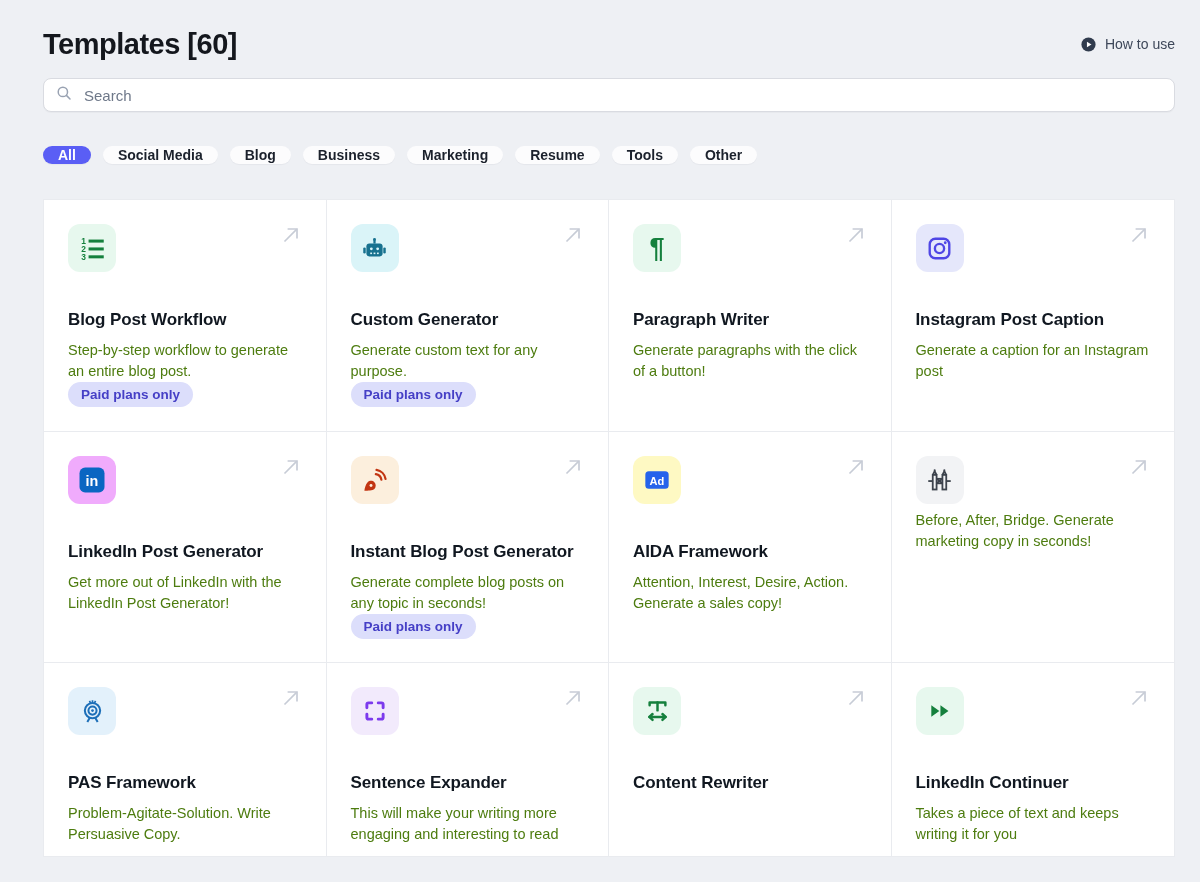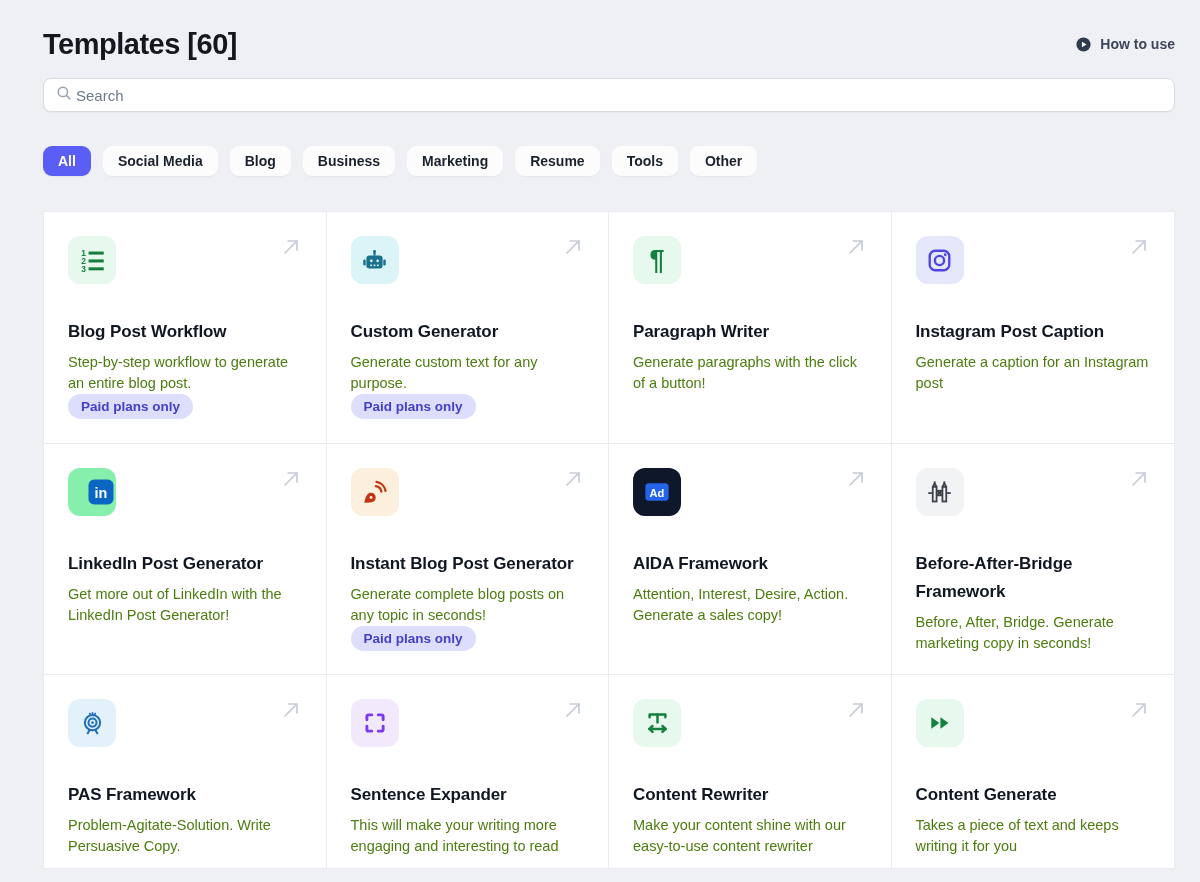--- a/index.html
+++ b/index.html
@@ -8,40 +8,40 @@
     width:1200px; height:882px; overflow:hidden;
     background:#eef0f4;
     font-family:"Liberation Sans","DejaVu Sans",sans-serif;
     color:#10141b;
   }
   .wrap { margin-left:43px; width:1132px; }
 
   
   .header-row { margin-top:27px; height:34px; display:flex; justify-content:space-between; align-items:center; }
   .page-title { font-size:29px; font-weight:800; letter-spacing:-0.5px; color:#14171d; }
-  .how-to-use { display:flex; align-items:center; gap:8px; font-size:14px; font-weight:700; color:#3d4759; cursor:pointer; }
+  .how-to-use { display:flex; align-items:center; gap:8px; font-size:14px; font-weight:400; color:#3d4759; cursor:pointer; }
   .how-to-use svg { display:block; }
 
   
   .search-bar {
     margin-top:17px; height:34px; width:100%;
     background:#fff; border:1px solid #d9dbe1; border-radius:8px;
-    display:flex; align-items:center; padding:0 11px; gap:1px;
+    display:flex; align-items:center; padding:0 11px; gap:9px;
     box-shadow:0 1px 1px rgba(16,24,40,.03);
   }
   .search-bar input {
     flex:1; border:none; outline:none; background:transparent;
     font-size:15px; color:#1b2230; font-family:inherit;
   }
   .search-bar input::placeholder { color:#6e7889; }
 
   
   .chips { margin-top:34px; display:flex; gap:12px; }
   .chip {
-    height:30px; padding:0 15px; border:none; border-radius:9px;
+    height:18px; padding:0 15px; border:none; border-radius:9px;
     background:#fcfcfd; color:#1b212c; font-size:14px; font-weight:700;
     font-family:inherit; cursor:pointer; box-shadow:0 1px 1px rgba(16,24,40,.04);
     display:flex; align-items:center;
   }
   .chip.active { background:#5a5ef5; color:#fff; }
 
   
   .grid {
     margin-top:35px;
     display:grid; grid-template-columns:repeat(4,1fr);
@@ -160,21 +160,21 @@
           </svg>
         </div>
         <span class="card-arrow"><svg viewBox="0 0 24 24" width="24" height="24" fill="none" stroke="#c7ccd6" stroke-width="1.7">
             <line x1="5.5" y1="18.5" x2="17.8" y2="6.2"></line>
             <polyline points="8.6,6 18,6 18,15.4"></polyline>
           </svg></span>
         <div class="card-title">Instagram Post Caption</div>
         <div class="card-desc">Generate a caption for an Instagram post</div>
       </div>
       <div class="card">
-        <div class="icon-tile" style="background: #86efac; color: rgb(10, 102, 194); justify-content: flex-end;">
+        <div class="icon-tile" style="background: #f0abfc; color: rgb(10, 102, 194);">
           <svg viewBox="0 0 24 24" width="30" height="30">
             <rect x="2" y="2" width="20" height="20" rx="4.5" fill="currentColor"></rect>
             <text x="12" y="16.8" text-anchor="middle" font-size="11.5" font-weight="bold" fill="#fff" font-family="inherit">in</text>
           </svg>
         </div>
         <span class="card-arrow"><svg viewBox="0 0 24 24" width="24" height="24" fill="none" stroke="#c7ccd6" stroke-width="1.7">
             <line x1="5.5" y1="18.5" x2="17.8" y2="6.2"></line>
             <polyline points="8.6,6 18,6 18,15.4"></polyline>
           </svg></span>
         <div class="card-title">LinkedIn Post Generator</div>
@@ -185,21 +185,21 @@
             <path d="M13.2 6.3 a6 6 0 0 1 4.9 4.9" stroke="currentColor" stroke-width="2" fill="none" stroke-linecap="round"></path>
             <path d="M13.8 2.6 a9.6 9.6 0 0 1 8 8" stroke="currentColor" stroke-width="2" fill="none" stroke-linecap="round"></path>
             <path d="M3 21 c0.3-2.2 1.2-5.8 2.9-7.5 c1.7-1.7 4.4-1.7 6 0 c1.6 1.6 1.6 4.3 0 6 C10.2 21.2 3 21 3 21 Z" fill="currentColor"></path>
             <circle cx="8.9" cy="16.5" r="1.3" fill="#fcefdd"></circle>
           </svg>
         </div><span class="card-arrow"><svg viewBox="0 0 24 24" width="24" height="24" fill="none" stroke="#c7ccd6" stroke-width="1.7">
             <line x1="5.5" y1="18.5" x2="17.8" y2="6.2"></line>
             <polyline points="8.6,6 18,6 18,15.4"></polyline>
           </svg></span><div class="card-title">Instant Blog Post Generator</div><div class="card-desc">Generate complete blog posts on any topic in seconds!</div><span class="badge">Paid plans only</span></div>
       <div class="card">
-        <div class="icon-tile" style="background: #0f172a; color: rgb(37, 99, 235); text-align: right;">
+        <div class="icon-tile" style="background: #fef9c3; color: rgb(37, 99, 235); text-align: right;">
           <svg viewBox="0 0 24 24" width="28" height="28">
             <rect x="2" y="4.5" width="20" height="15" rx="3" fill="currentColor"></rect>
             <text x="12" y="16" text-anchor="middle" font-size="9.5" font-weight="bold" fill="#fff" font-family="inherit">Ad</text>
           </svg>
         </div>
         <span class="card-arrow"><svg viewBox="0 0 24 24" width="24" height="24" fill="none" stroke="#c7ccd6" stroke-width="1.7">
             <line x1="5.5" y1="18.5" x2="17.8" y2="6.2"></line>
             <polyline points="8.6,6 18,6 18,15.4"></polyline>
           </svg></span>
         <div class="card-title">AIDA Framework</div>
@@ -219,21 +219,20 @@
             <line x1="9.4" y1="10.5" x2="14.6" y2="14.5"></line>
             <line x1="14.6" y1="10.5" x2="9.4" y2="14.5"></line>
             <line x1="2" y1="12.5" x2="6" y2="12.5"></line>
             <line x1="18" y1="12.5" x2="22" y2="12.5"></line>
           </svg>
         </div>
         <span class="card-arrow"><svg viewBox="0 0 24 24" width="24" height="24" fill="none" stroke="#c7ccd6" stroke-width="1.7">
             <line x1="5.5" y1="18.5" x2="17.8" y2="6.2"></line>
             <polyline points="8.6,6 18,6 18,15.4"></polyline>
           </svg></span>
-        <div class="card-title">Before-After-Bridge Framework</div>
         <div class="card-desc">Before, After, Bridge. Generate marketing copy in seconds!</div>
       </div>
       <div class="card">
         <div class="icon-tile" style="background: rgb(227, 241, 251); color: rgb(29, 111, 184);">
           <svg viewBox="0 0 24 24" width="27" height="27" fill="none" stroke="currentColor" stroke-width="1.8">
             <path d="M9.3 2.6 l1 2 M14.7 2.6 l-1 2 M12 2 v2.4" stroke-width="1.5"></path>
             <circle cx="12" cy="11.2" r="6.8"></circle>
             <circle cx="12" cy="11.2" r="3.6"></circle>
             <circle cx="12" cy="11.2" r="1.2" fill="currentColor" stroke="none"></circle>
             <path d="M9.6 17.6 L7.4 21.4 M14.4 17.6 L16.6 21.4"></path>
@@ -270,31 +269,30 @@
             <line x1="4.8" y1="16.8" x2="19.2" y2="16.8"></line>
             <path d="M7.6 14.2 L4.8 16.8 L7.6 19.4"></path>
             <path d="M16.4 14.2 L19.2 16.8 L16.4 19.4"></path>
           </svg>
         </div>
         <span class="card-arrow"><svg viewBox="0 0 24 24" width="24" height="24" fill="none" stroke="#c7ccd6" stroke-width="1.7">
             <line x1="5.5" y1="18.5" x2="17.8" y2="6.2"></line>
             <polyline points="8.6,6 18,6 18,15.4"></polyline>
           </svg></span>
         <div class="card-title">Content Rewriter</div>
-        <div class="card-desc">Make your content shine with our easy-to-use content rewriter</div>
       </div>
       <div class="card">
         <div class="icon-tile" style="background: rgb(231, 248, 238); color: rgb(21, 128, 61);">
           <svg viewBox="0 0 24 24" width="26" height="26" fill="currentColor">
             <path d="M4 6.6 L11.4 12 L4 17.4 Z"></path>
             <path d="M12.4 6.6 L19.8 12 L12.4 17.4 Z"></path>
           </svg>
         </div>
         <span class="card-arrow"><svg viewBox="0 0 24 24" width="24" height="24" fill="none" stroke="#c7ccd6" stroke-width="1.7">
             <line x1="5.5" y1="18.5" x2="17.8" y2="6.2"></line>
             <polyline points="8.6,6 18,6 18,15.4"></polyline>
           </svg></span>
-        <div class="card-title">Content Generate</div>
+        <div class="card-title">LinkedIn Continuer</div>
         <div class="card-desc">Takes a piece of text and keeps writing it for you</div>
       </div>
     </div>
 
 </div>
 
 </body></html>

